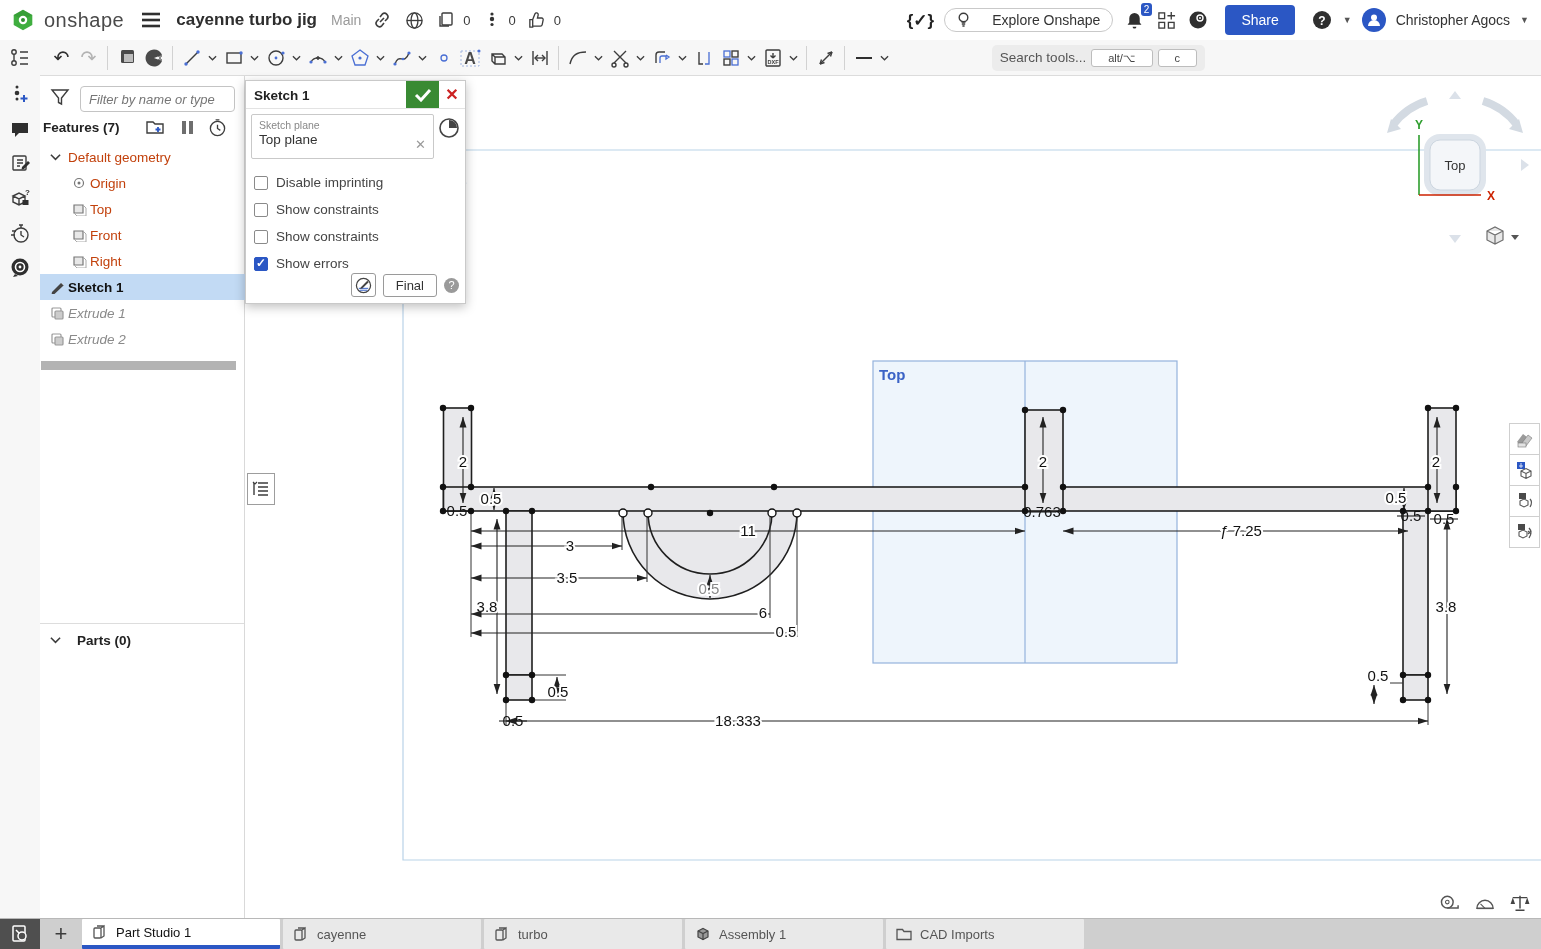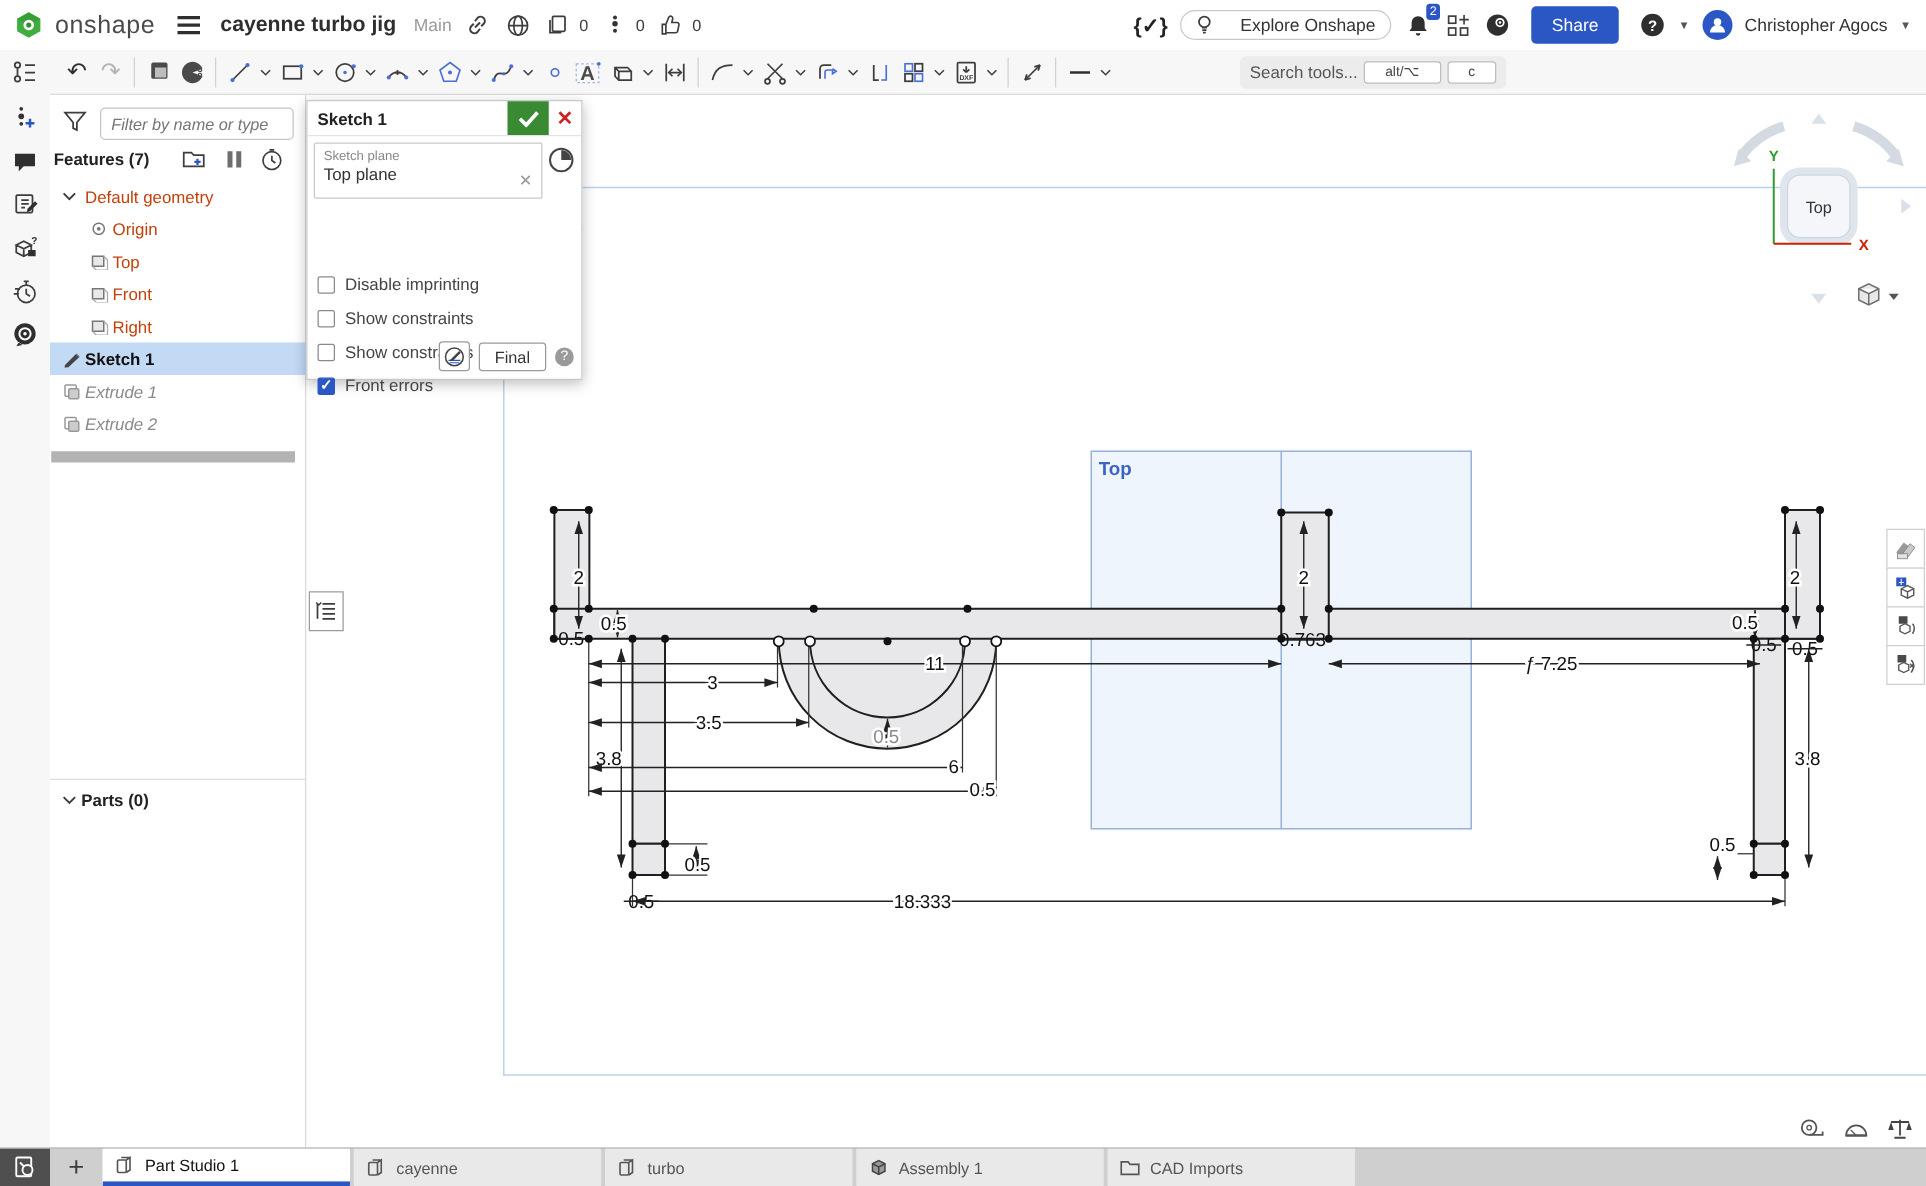--- a/index.html
+++ b/index.html
@@ -54,21 +54,21 @@
     border-radius:4px; font-size:13px; font-style:italic; color:#555; padding:0 8px; font-family:"Liberation Sans",sans-serif; }
   #features-header { position:absolute; left:0; top:44px; width:205px; height:22px; }
   #features-header .hdr { position:absolute; left:3px; font-size:13.5px; font-weight:bold; color:#222; }
   #feat-tree { position:absolute; left:0; top:68px; width:205px; }
   .tree-row { height:26px; display:flex; align-items:center; font-size:13.5px; color:#c2410c; position:relative; }
   .tree-row.sel { background:#c2daf4; font-weight:bold; color:#111; }
   .tree-row.sup { font-style:italic; color:#8a8a8a; }
   .rollback { position:absolute; left:1px; top:285px; width:195px; height:9px; background:#b3b3b3; }
   .pdivider { position:absolute; left:0; top:547px; width:204px; height:1px; background:#ddd; }
   #parts-row { position:absolute; left:0; top:551px; width:205px; height:26px; display:flex; align-items:center; }
-  #parts-row span.lbl { font-size:13.5px; font-weight:bold; color:#222; margin-left:4px; }
+  #parts-row span.lbl { font-size:13.5px; font-weight:bold; color:#222; margin-left:16px; }
 
   
   #canvas { position:absolute; left:245px; top:76px; width:1296px; height:842px; background:#fff; z-index:10; }
   #sketch-svg { position:absolute; left:0; top:0; width:1296px; height:842px; }
   #panel-toggle { position:absolute; left:2px; top:397px; width:28px; height:32px; background:#fff;
     border:1px solid #9d9d9d; display:flex; align-items:center; justify-content:center; }
   #viewcube { position:absolute; left:1130px; top:9px; width:170px; height:165px; }
   #right-tools { position:absolute; right:1px; top:348px; width:31px; }
   .rt-btn { width:31px; height:32px; background:#fff; border:1px solid #cfcfcf; display:flex;
     align-items:center; justify-content:center; margin-top:-1px; }
@@ -80,21 +80,21 @@
     border:1px solid #c9c9c9; box-shadow:0 3px 10px rgba(0,0,0,.25); z-index:50; }
   #dlg-header { height:28px; display:flex; align-items:stretch; border-bottom:1px solid #e3e3e3; }
   #dlg-title { flex:1; font-size:13.5px; font-weight:bold; color:#222; padding:7px 0 0 8px; }
   #dlg-accept { width:33px; background:#398a33; display:flex; align-items:center; justify-content:center; }
   #dlg-close { width:26px; display:flex; align-items:center; justify-content:center; color:#c22; font-size:16px; font-weight:bold; }
   #plane-box { position:absolute; left:5px; top:33px; width:183px; height:45px; border:1px solid #c9c9c9; border-radius:2px; }
   #plane-box .flabel { font-size:10.5px; color:#888; margin:4px 0 1px 7px; }
   #plane-box .fvalue { font-size:13.5px; color:#333; margin-left:7px; }
   #plane-box .clear { position:absolute; right:7px; top:22px; color:#999; font-size:13px; }
   #dlg-clock { position:absolute; right:5px; top:36px; }
-  #dlg-checks { position:absolute; left:8px; top:88px;margin-top:45px; }
+  #dlg-checks { position:absolute; left:8px; top:88px; }
   .chk-row { display:flex; align-items:center; height:27px; gap:8px; font-size:13.5px; color:#444; }
   .chk { width:14px; height:14px; border:1px solid #8a8a8a; border-radius:2px; background:#fff; position:relative; }
   .chk.on { background:#2b57c4; border-color:#2b57c4; }
   .chk.on::after { content:"✓"; position:absolute; left:1px; top:-2px; color:#fff; font-size:12px; font-weight:bold; }
   #dlg-footer { position:absolute; right:6px; bottom:6px; display:flex; align-items:center; gap:7px; }
   #final-btn { border:1px solid #9a9a9a; border-radius:3px; background:#fff; font-size:13px; color:#333; padding:3px 12px; }
   #sketchgrid-btn { width:25px; height:24px; border:1px solid #9a9a9a; border-radius:3px; background:#fff;
     display:flex; align-items:center; justify-content:center; }
   #dlg-help { width:15px; height:15px; border-radius:50%; background:#9a9a9a; color:#fff; font-size:11px;
     display:flex; align-items:center; justify-content:center; }
@@ -812,21 +812,21 @@
       <label class="chk-row">
         <span class="chk"></span>
         <span>Show constraints</span>
       </label>
       <label class="chk-row">
         <span class="chk"></span>
         <span>Show constraints</span>
       </label>
       <label class="chk-row">
         <span class="chk on"></span>
-        <span>Front errors</span>
+        <span>Show errors</span>
       </label>
     </div>
   <div id="dlg-footer">
     <span id="sketchgrid-btn">
       <svg width="17" height="17" viewBox="0 0 18 18">
           <circle cx="9" cy="9" r="7.5" fill="none" stroke="#444" stroke-width="1.3"></circle>
           <path d="M4 12 h10 M5 14 h8" stroke="#2b57c4" stroke-width="1"></path>
           <path d="M6 11 L13 4 l1.5 1.5 L8 12 l-2.5 .8 z" fill="#444"></path>
         </svg>
     </span>

